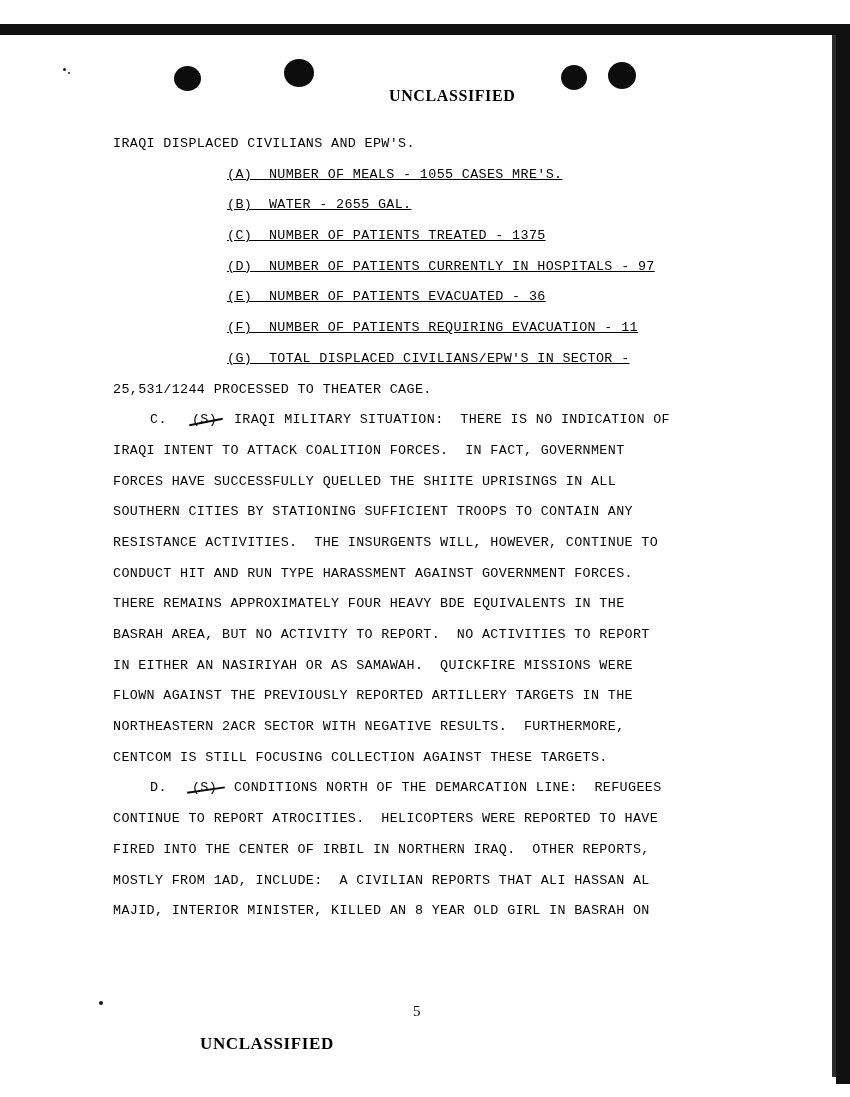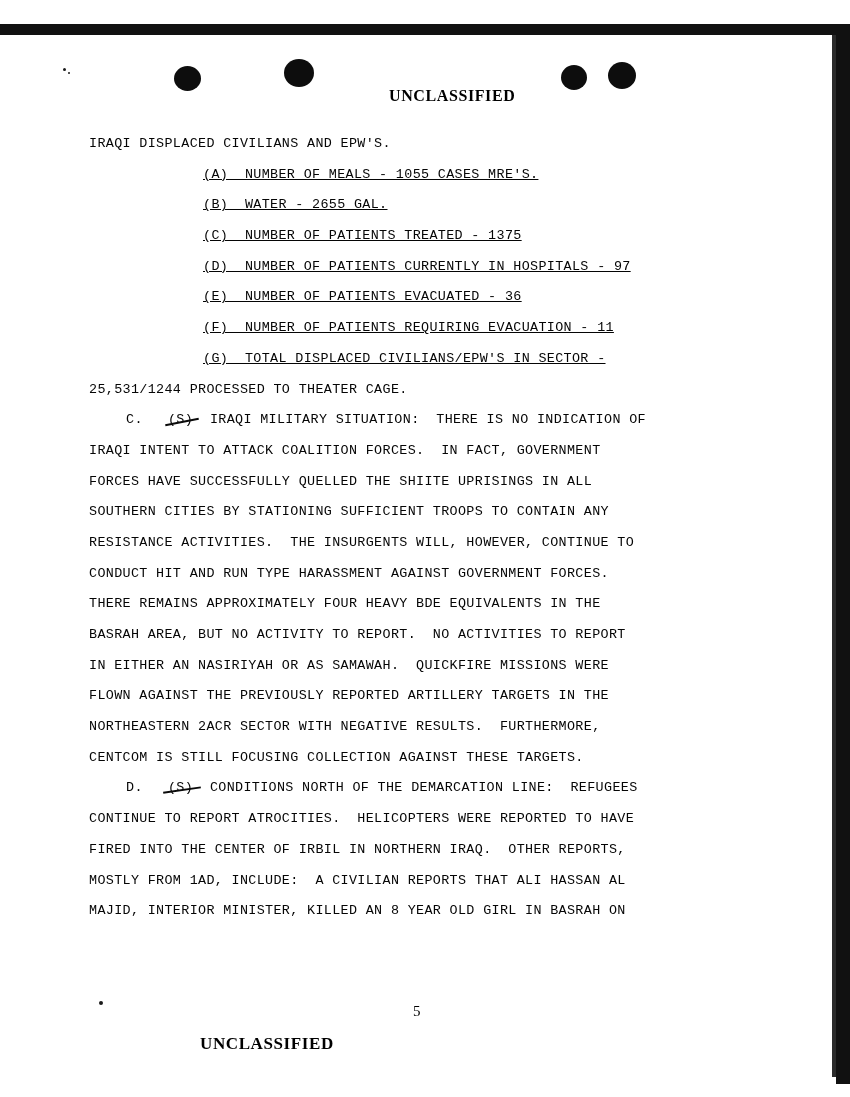--- a/index.html
+++ b/index.html
@@ -82,21 +82,21 @@
     position: absolute;
     left: 413px;
     top: 979px;
     font-family: "Liberation Serif", serif;
     font-size: 15px;
     color: #000000;
   }
 
   .body-text {
     position: absolute;
-    left: 89px;
+    left: 113px;
     top: 105px;
     width: 670px;
     font-family: "Liberation Mono", monospace;
     font-size: 13.4px;
     line-height: 30.7px;
     color: #050505;
     letter-spacing: 0.35px;
     white-space: pre;
   }
   .line { height: 30.7px; white-space: pre; }

